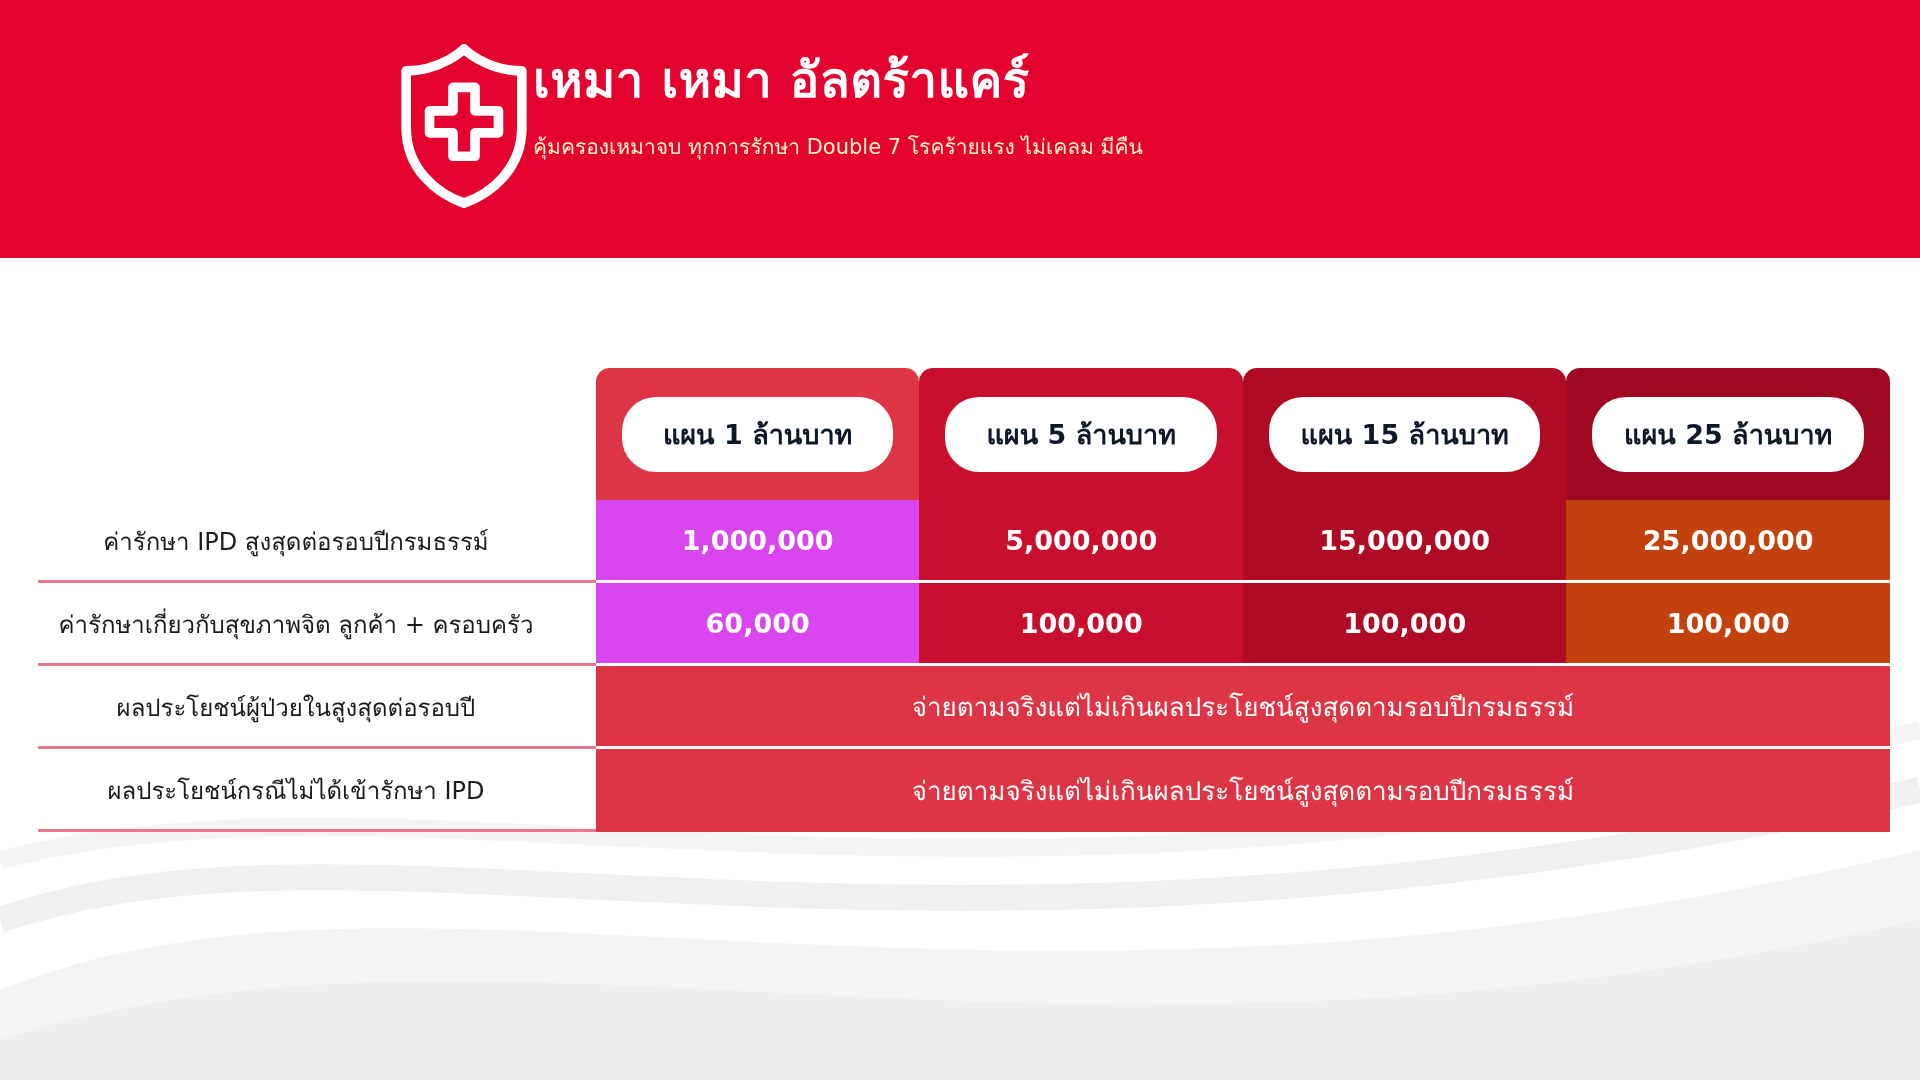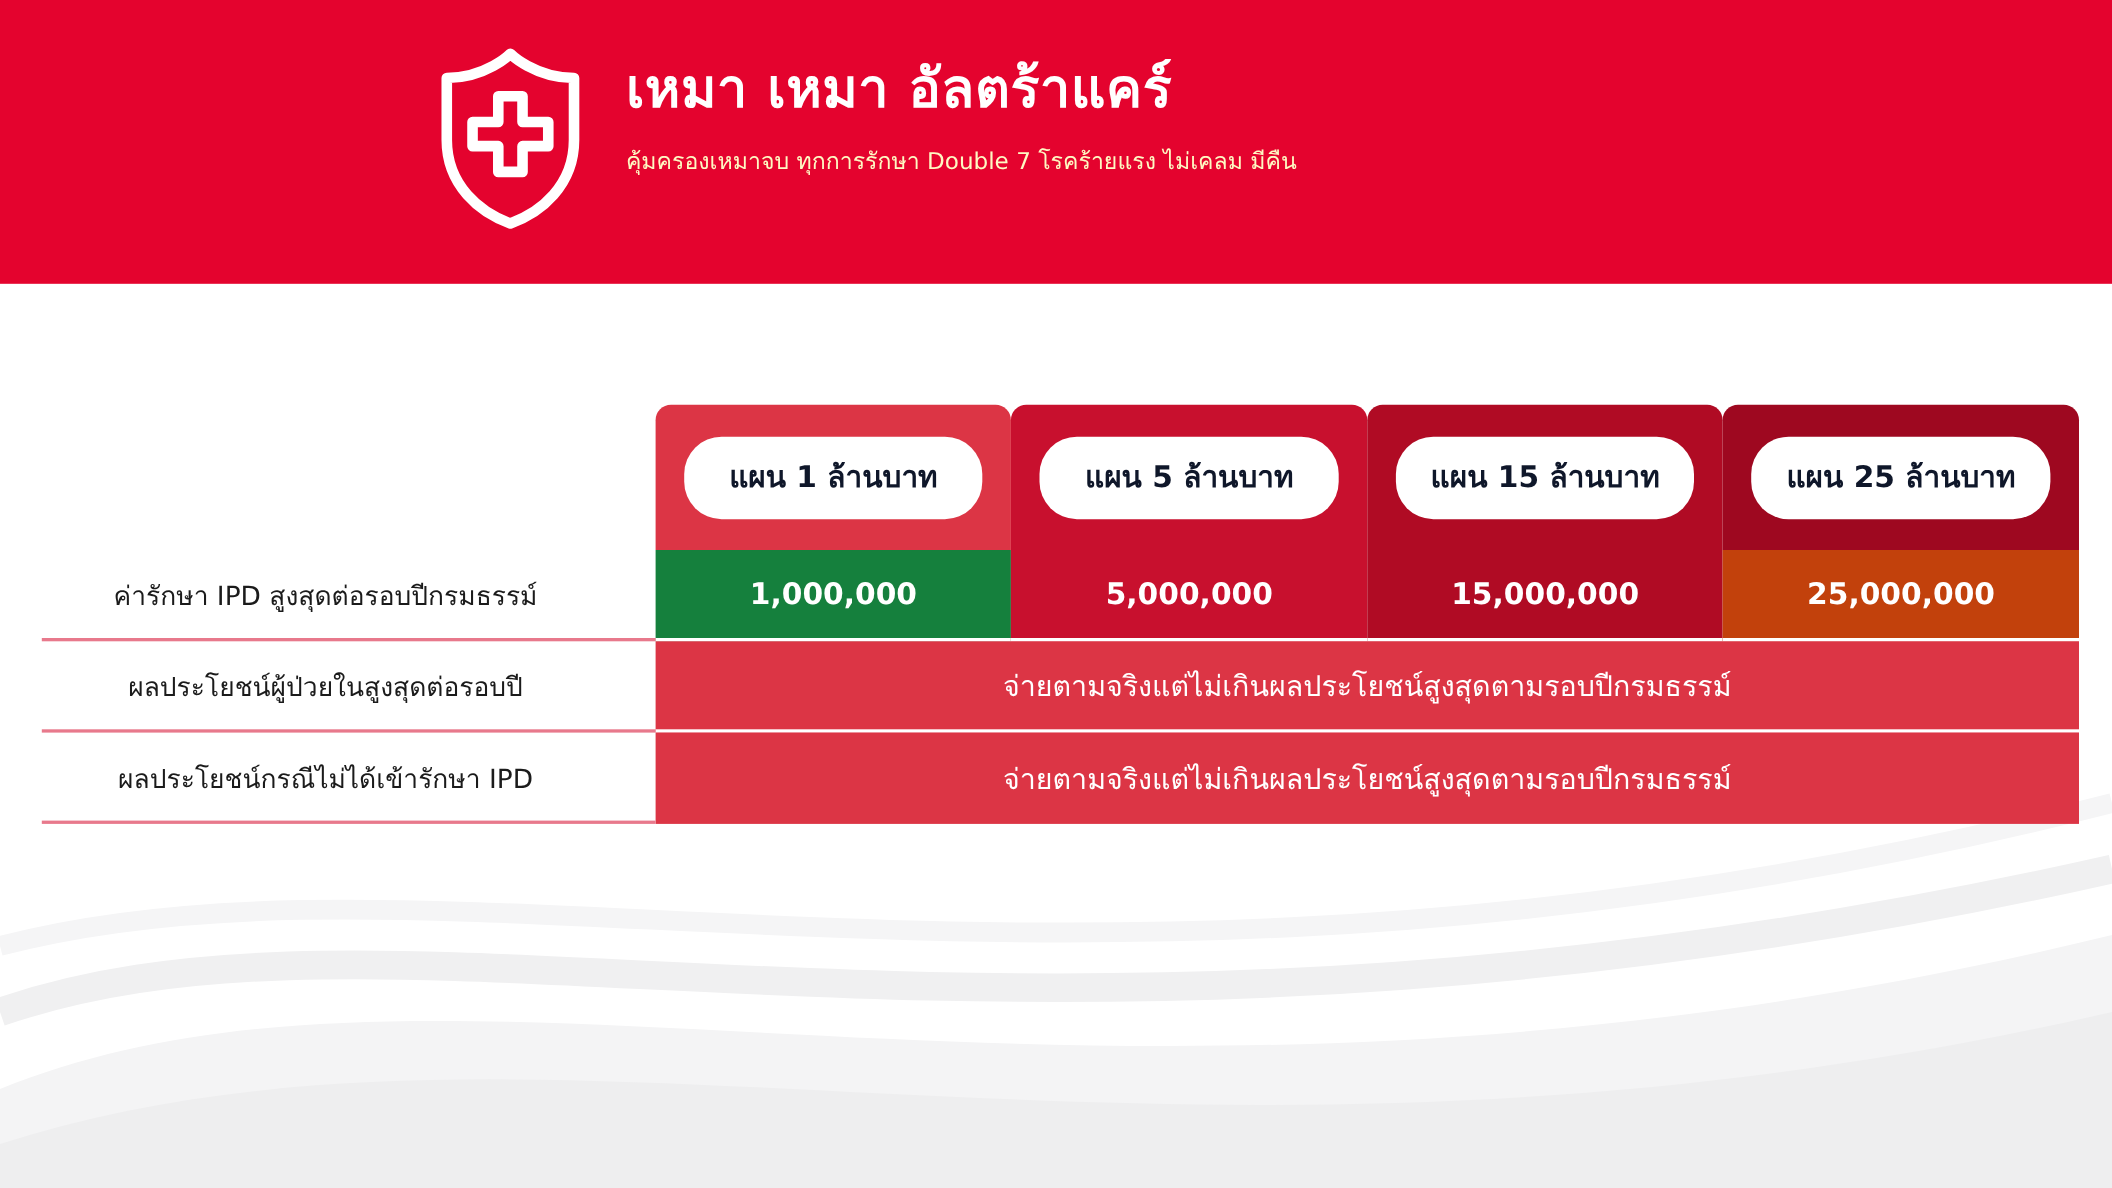--- a/index.html
+++ b/index.html
@@ -40,21 +40,20 @@
     background: #E4032E;
     z-index: 2;
   }
 
   .banner-inner {
     position: absolute;
     left: 395px;
     top: 38px;
     display: flex;
     align-items: flex-start;
-    gap: 36px;
   }
 
   .shield-icon {
     width: 138px;
     height: 168px;
     flex: none;
     margin-top: 4px;
   }
 
   .banner-text { padding-top: 16px; }
@@ -152,21 +151,21 @@
   .val-cell {
     text-align: center;
     vertical-align: middle;
     height: 83px;
     color: #ffffff;
     font-size: 27px;
     font-weight: bold;
     white-space: nowrap;
     border-bottom: 3px solid #ffffff;
   }
-  .val-cell.p1 { background: #15803d; }
+  .val-cell.p1 { background: #d946ef; }
   .val-cell.p2 { background: #C8102E; }
   .val-cell.p3 { background: #B00B24; }
   .val-cell.p4 { background: #c2410c; }
 
   .merged-cell {
     text-align: center;
     vertical-align: middle;
     height: 83px;
     background: #DC3545;
     color: #ffffff;
@@ -237,20 +236,27 @@
       <tbody>
         <tr>
           <td class="row-label">ค่ารักษา IPD สูงสุดต่อรอบปีกรมธรรม์</td>
           <td class="val-cell p1">1,000,000</td>
           <td class="val-cell p2">5,000,000</td>
           <td class="val-cell p3">15,000,000</td>
           <td class="val-cell p4">25,000,000</td>
         </tr>
 
 
+        <tr>
+          <td class="row-label">ค่ารักษาเกี่ยวกับสุขภาพจิต ลูกค้า + ครอบครัว</td>
+          <td class="val-cell p1">60,000</td>
+          <td class="val-cell p2">100,000</td>
+          <td class="val-cell p3">100,000</td>
+          <td class="val-cell p4">100,000</td>
+        </tr>
 
         <tr>
           <td class="row-label">ผลประโยชน์ผู้ป่วยในสูงสุดต่อรอบปี</td>
           <td class="merged-cell" colspan="4">จ่ายตามจริงแต่ไม่เกินผลประโยชน์สูงสุดตามรอบปีกรมธรรม์</td>
         </tr>
 
         <tr class="last">
           <td class="row-label">ผลประโยชน์กรณีไม่ได้เข้ารักษา IPD</td>
           <td class="merged-cell" colspan="4">จ่ายตามจริงแต่ไม่เกินผลประโยชน์สูงสุดตามรอบปีกรมธรรม์</td>
         </tr>

